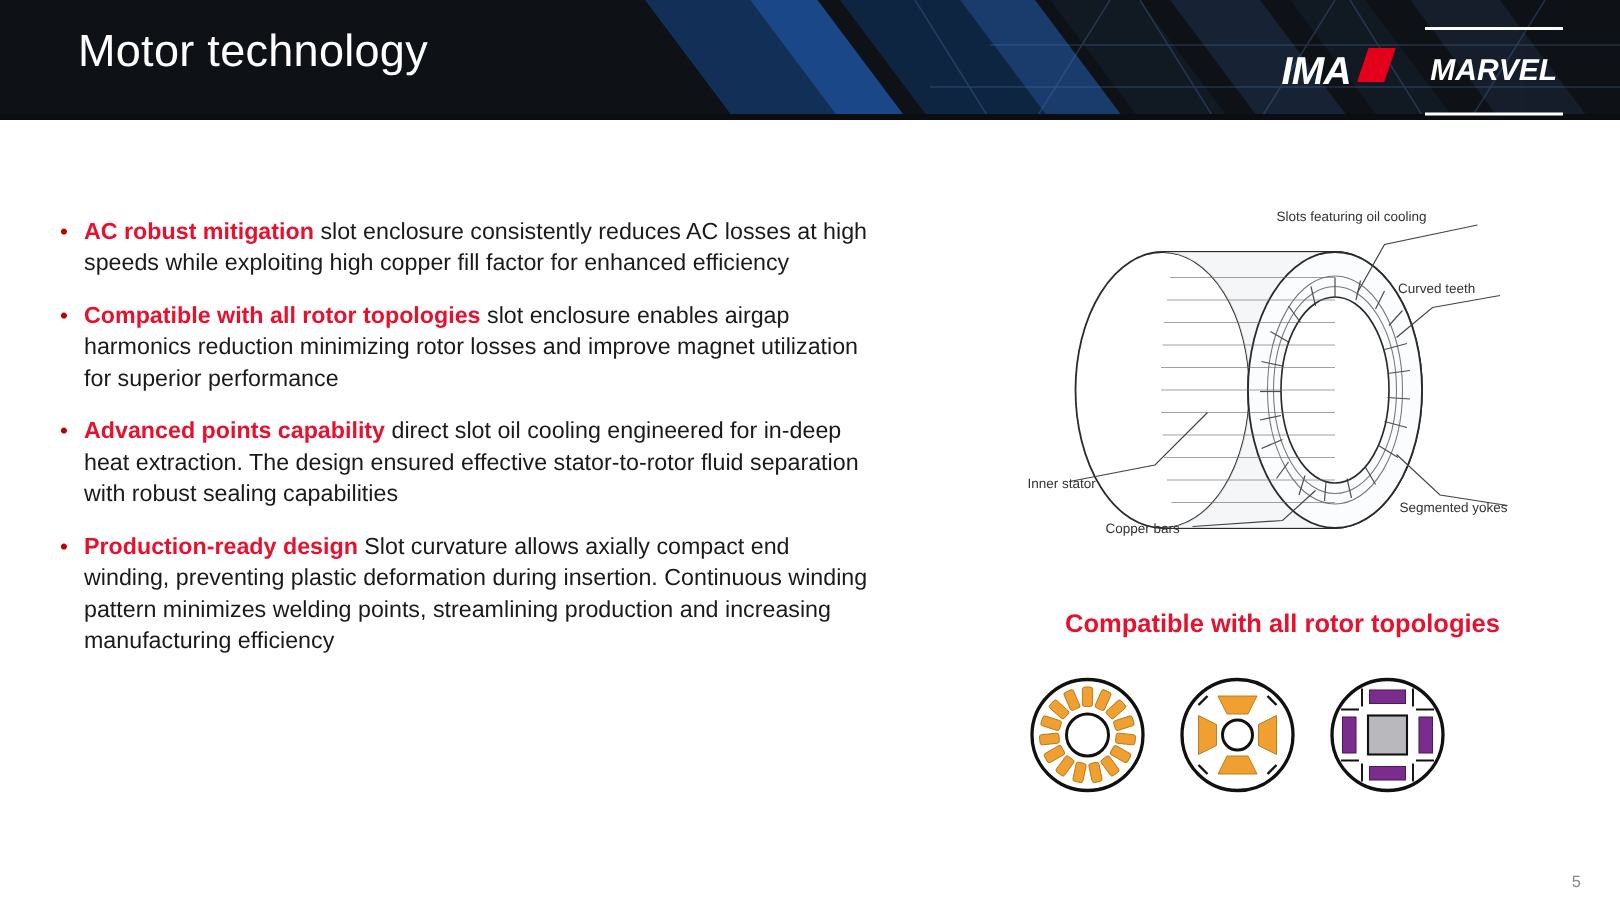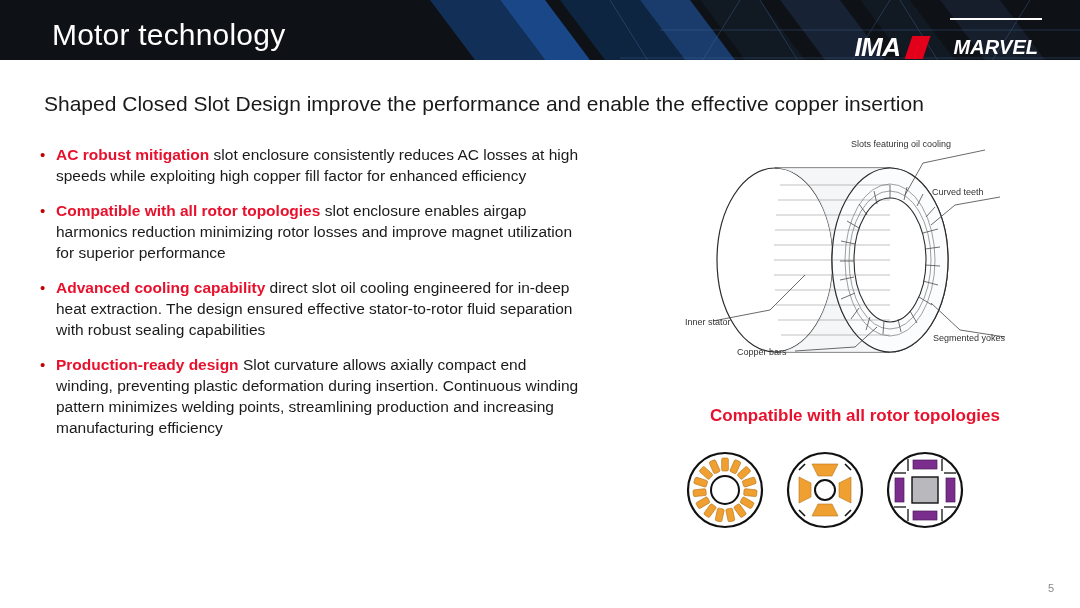--- a/index.html
+++ b/index.html
@@ -6,34 +6,34 @@
   html, body {
     width: 1080px; height: 608px;
     font-family: "Liberation Sans", sans-serif;
     background: #ffffff;
     overflow: hidden;
   }
   .slide { position: relative; width: 1080px; height: 608px; background:#fff; }
 
   
   .header {
-    position: absolute; left:0; top:0; width:1080px; height:60px;
+    position: absolute; left:0; top:0; width:1080px; height:80px;
     background:#0e1116;
     overflow:hidden;
   }
   .header-bg { position:absolute; inset:0; }
   .hdr-title {
     position:absolute; left:52px; top:18px;
     font-size:30px; color:#ffffff; letter-spacing:0.2px;
     font-weight:400;
     z-index: 5;
   }
   .logos { position:absolute; right:38px; top:20px; display:flex; align-items:center; gap:18px; z-index:5;}
   .logo-ima {
-    display:flex; align-items:center; gap:3px;
+    display:flex; align-items:flex-start; gap:3px;
     font-style:italic; font-weight:bold; font-size:26px; color:#fff;
     letter-spacing:-0.5px;
   }
   .logo-ima .red-slash {
     display:inline-block; width:26px; height:23px; background:#e2001a;
     clip-path: polygon(30% 0, 100% 0, 70% 100%, 0% 100%);
     margin:0 1px;
   }
   .logo-marvel {
     position:relative; color:#ffffff; font-style:italic; font-weight:bold;
@@ -104,34 +104,33 @@
         <span class="red-slash"></span>
       </div>
       <div class="logo-marvel">
         <span class="ol"></span>
         <span>MARVEL</span>
         <span class="ul"></span>
       </div>
     </div>
   </div>
 
-  <div class="subtitle">Shaped Closed Slot Design improve the performance and enable the effective copper insertion</div>
 
   <div class="bullets">
     <div class="bullet">
       <span class="dot">•</span>
       <span class="btext"><span class="lead">AC robust mitigation</span><span> slot enclosure consistently reduces AC losses at high speeds while exploiting high copper fill factor for enhanced efficiency</span></span>
     </div>
     <div class="bullet">
       <span class="dot">•</span>
       <span class="btext"><span class="lead">Compatible with all rotor topologies</span><span> slot enclosure enables airgap harmonics reduction minimizing rotor losses and improve magnet utilization for superior performance</span></span>
     </div>
     <div class="bullet">
       <span class="dot">•</span>
-      <span class="btext"><span class="lead">Advanced cooling capability</span><span> direct slot oil cooling engineered for in-deep heat extraction. The design ensured effective stator-to-rotor fluid separation with robust sealing capabilities</span></span>
+      <span class="btext"><span class="lead">Advanced points capability</span><span> direct slot oil cooling engineered for in-deep heat extraction. The design ensured effective stator-to-rotor fluid separation with robust sealing capabilities</span></span>
     </div>
     <div class="bullet">
       <span class="dot">•</span>
       <span class="btext"><span class="lead">Production-ready design</span><span> Slot curvature allows axially compact end winding, preventing plastic deformation during insertion. Continuous winding pattern minimizes welding points, streamlining production and increasing manufacturing efficiency</span></span>
     </div>
   </div>
 
   <div class="diagram">
     <svg width="430" height="250" viewBox="0 0 430 250">
 

